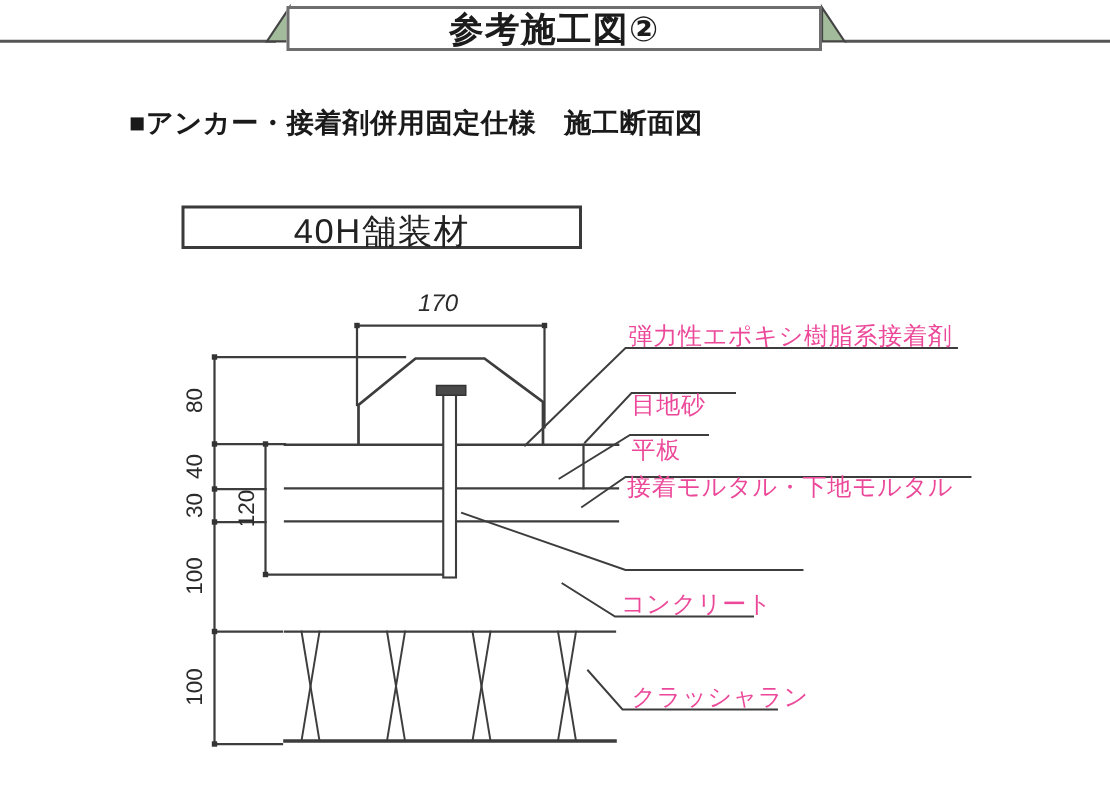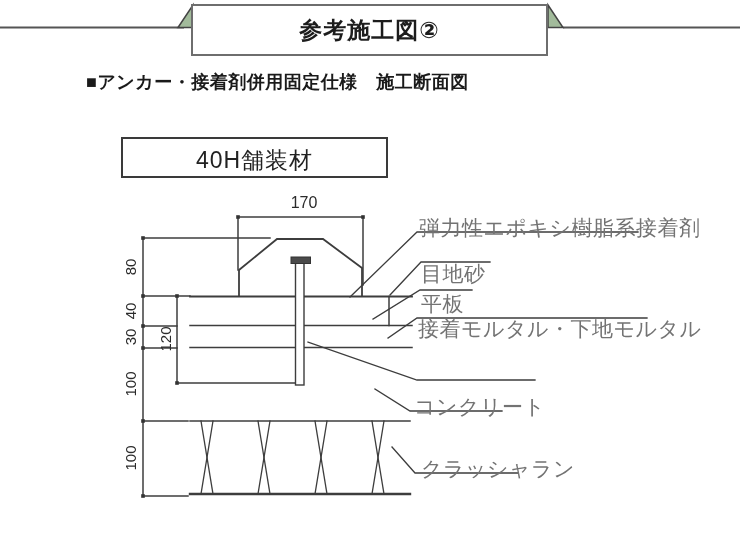--- a/index.html
+++ b/index.html
@@ -2,39 +2,39 @@
 <html><head>
 <meta charset="utf-8">
 <style>
   html,body{margin:0;padding:0;background:#ffffff;}
   .page{
     position:relative;width:740px;height:540px;background:#ffffff;
     font-family:"Liberation Sans","DejaVu Sans",sans-serif;overflow:hidden;
   }
   svg{position:absolute;left:0;top:0;}
   .banner-box{
-    position:absolute;left:191px;top:4px;width:357px;height:52px;
+    position:absolute;left:191px;top:4px;width:357px;height:30px;
     background:#ffffff;border:2px solid #6e6e6e;box-sizing:border-box;
     display:flex;align-items:center;justify-content:center;
   }
   .banner-title{
     font-size:23px;font-weight:600;color:#1c1c1c;letter-spacing:1px;white-space:nowrap;
   }
   .heading{
     position:absolute;left:86px;top:70px;font-size:18px;font-weight:bold;
     color:#1a1a1a;white-space:nowrap;letter-spacing:0.5px;
   }
   .material-box{
-    position:absolute;left:121px;top:137px;width:267px;height:41px;
+    position:absolute;left:121px;top:137px;width:267px;height:29px;
     background:#ffffff;border:2px solid #3a3a3a;box-sizing:border-box;
-    display:flex;align-items:flex-end;justify-content:center;
+    display:flex;align-items:flex-start;justify-content:center;
   }
   .material-label{font-size:23px;color:#222;letter-spacing:1px;white-space:nowrap;}
   .lbl{
-    position:absolute;font-size:21px;color:#737373;white-space:nowrap;letter-spacing:0.5px;
+    position:absolute;font-size:16px;color:#ec4899;white-space:nowrap;letter-spacing:0.5px;
   }
   .dim-h{
     position:absolute;font-size:16px;color:#2b2b2b;white-space:nowrap;
     transform:translate(-50%,-50%);
   }
   .dim-v{
     position:absolute;font-size:15px;color:#2b2b2b;white-space:nowrap;
     transform:translate(-50%,-50%) rotate(-90deg);
   }
 </style>
@@ -136,21 +136,21 @@
     <span class="material-label">40H舗装材</span>
   </div>
 
   <span class="lbl" style="left:419px;top:214px;">弾力性エポキシ樹脂系接着剤</span>
   <span class="lbl" style="left:421px;top:260px;">目地砂</span>
   <span class="lbl" style="left:421px;top:273px;margin-top:17px;">平板</span>
   <span class="lbl" style="left:418px;top:301px;margin-top:14px;">接着モルタル・下地モルタル</span>
   <span class="lbl" style="left:414px;top:393px;">コンクリート</span>
   <span class="lbl" style="left:421px;top:455px;">クラッシャラン</span>
 
-  <span class="dim-h" style="left:304px;top:203px;">170</span>
+  <span class="dim-h" style="left:292px;top:203px;font-style:italic;">170</span>
   <span class="dim-v" style="left:130px;top:267px;">80</span>
   <span class="dim-v" style="left:130px;top:311px;">40</span>
   <span class="dim-v" style="left:130px;top:337px;">30</span>
   <span class="dim-v" style="left:165px;top:339px;">120</span>
   <span class="dim-v" style="left:130px;top:384px;">100</span>
   <span class="dim-v" style="left:130px;top:458px;">100</span>
 
 </div>
 
 </body></html>

